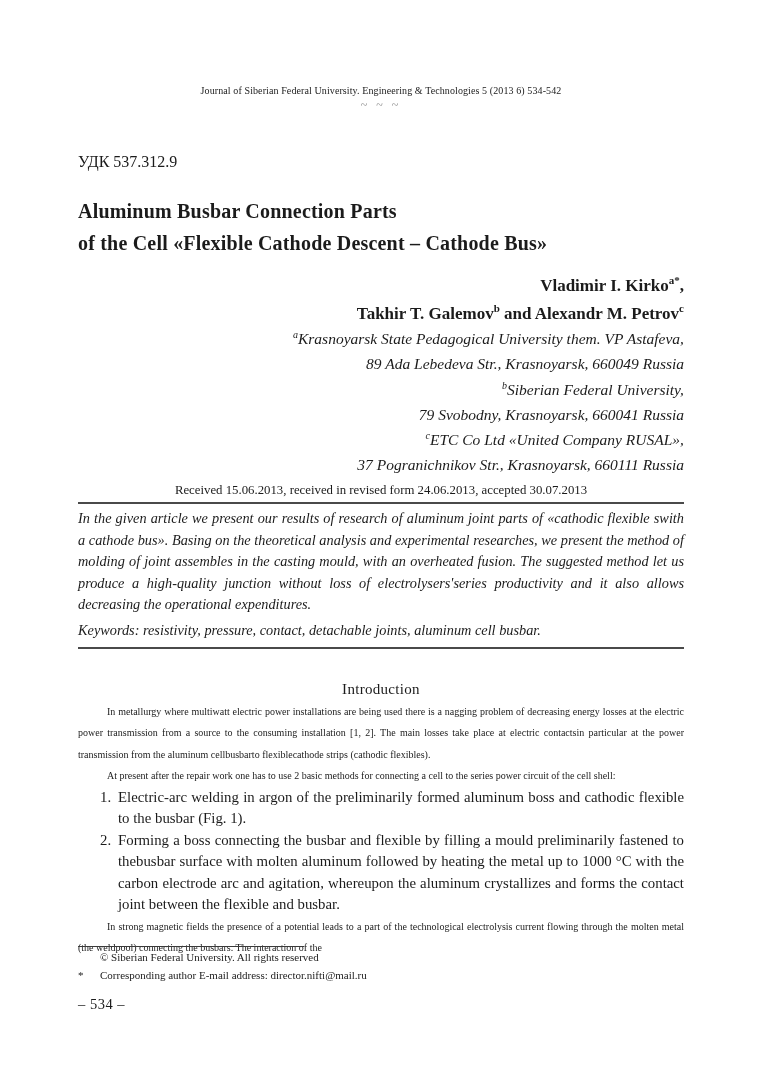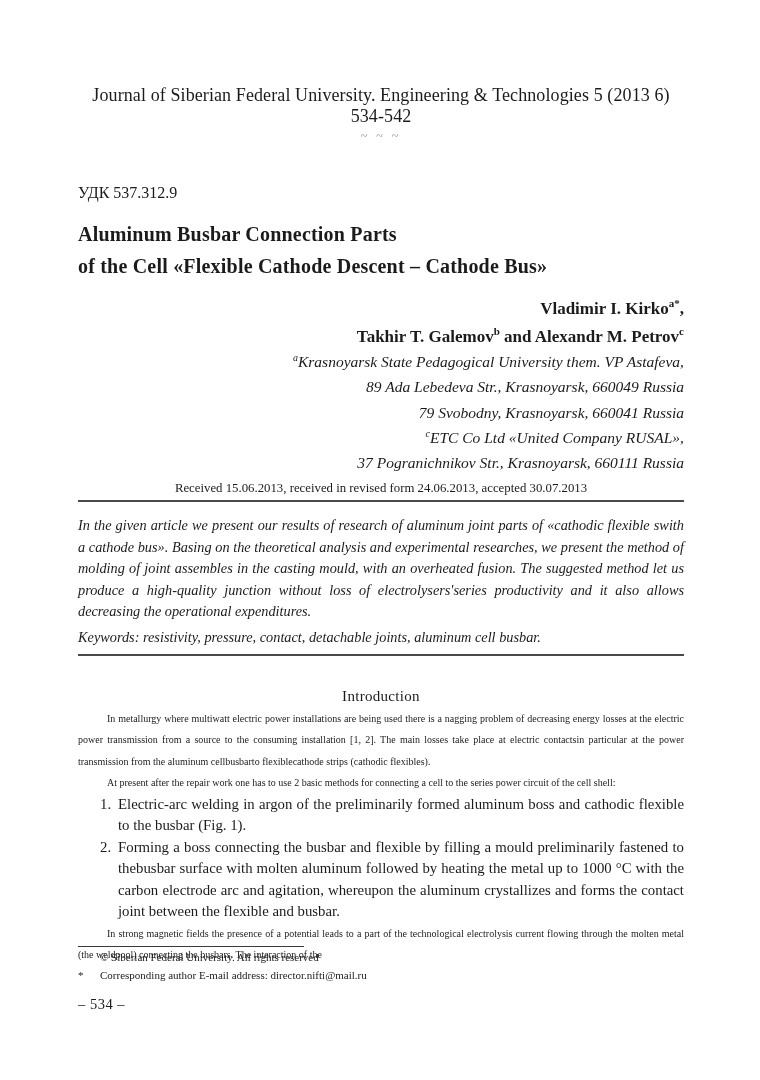--- a/index.html
+++ b/index.html
@@ -12,34 +12,34 @@
     color: #1b1b1b;
     font-family: "Liberation Serif", "DejaVu Serif", serif;
     overflow: hidden;
     box-sizing: border-box;
   }
   .content { margin: 0 76px 0 78px; }
 
   .journal-header {
     padding-top: 85px;
     text-align: center;
-    font-size: 18px;
+    font-size: 10px;
     letter-spacing: 0.1px;
   }
   .ornament {
     margin-top: 2px;
     text-align: center;
     font-size: 12px;
     color: #8a8a8a;
     letter-spacing: 3px;
   }
   .udc { margin-top: 40px; font-size: 16px; }
 
   .title {
-    margin-top: 16px;
+    margin-top: 24px;
     font-weight: bold;
     font-size: 20px;
     line-height: 32px;
     letter-spacing: 0.2px;
   }
 
   .authors {
     margin-top: 10px;
     text-align: right;
     font-weight: bold;
@@ -58,21 +58,21 @@
 
   .received {
     margin-top: 8px;
     text-align: center;
     font-size: 12.8px;
   }
 
   .rule-full { margin-top: 4px; border-top: 2px solid #4a4a4a; height: 0; }
 
   .abstract {
-    margin-top: 13px;
+    margin-top: 4px;
     font-style: italic;
     font-size: 14.3px;
     line-height: 21.5px;
     text-align: justify;
   }
   .keywords {
     margin-top: 5px;
     font-style: italic;
     font-size: 14.3px;
     line-height: 19px;
@@ -145,20 +145,21 @@
     </div>
 
     <div class="authors">
       <div><span>Vladimir I. Kirko</span><sup>a*</sup><span>,</span></div>
       <div><span>Takhir T. Galemov</span><sup>b</sup><span> and Alexandr M. Petrov</span><sup>c</sup></div>
     </div>
 
     <div class="affiliations">
       <div><sup>a</sup><span>Krasnoyarsk State Pedagogical University them. VP Astafeva,</span></div>
       <div><sup></sup><span>89 Ada Lebedeva Str., Krasnoyarsk, 660049 Russia</span></div>
+      <div><sup>b</sup><span>Siberian Federal University,</span></div>
       <div><sup></sup><span>79 Svobodny, Krasnoyarsk, 660041 Russia</span></div>
       <div><sup>c</sup><span>ETC Co Ltd «United Company RUSAL»,</span></div>
       <div><sup></sup><span>37 Pogranichnikov Str., Krasnoyarsk, 660111 Russia</span></div>
     </div>
 
     <div class="received">Received 15.06.2013, received in revised form 24.06.2013, accepted 30.07.2013</div>
 
     <div class="rule-full"></div>
 
     <div class="abstract">In the given article we present our results of research of aluminum joint parts of «cathodic flexible swith a cathode bus». Basing on the theoretical analysis and experimental researches, we present the method of molding of joint assembles in the casting mould, with an overheated fusion. The suggested method let us produce a high-quality junction without loss of electrolysers'series productivity and it also allows decreasing the operational expenditures.</div>

